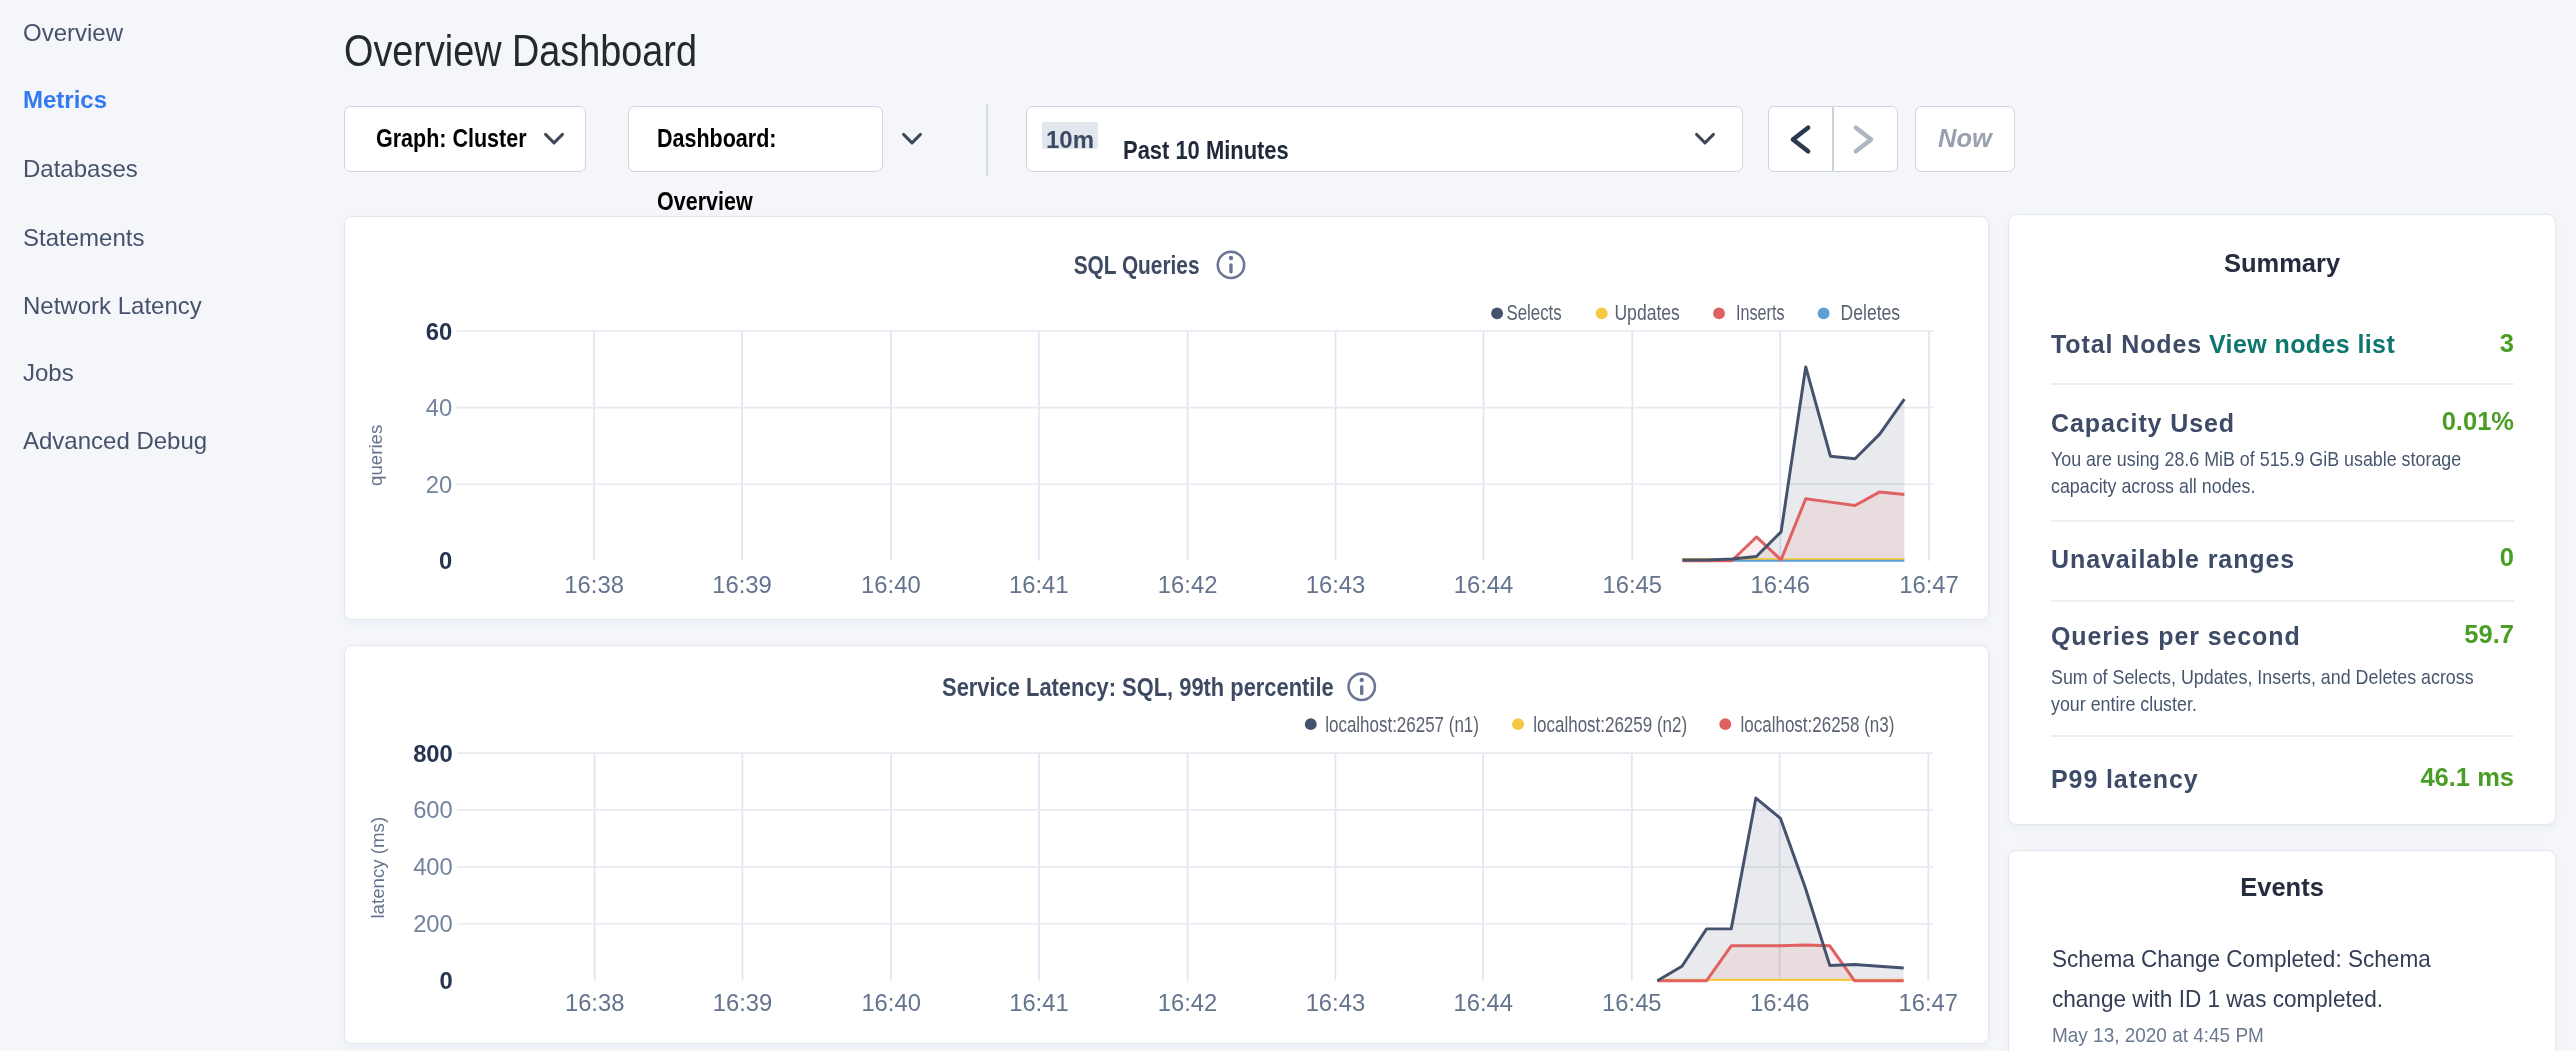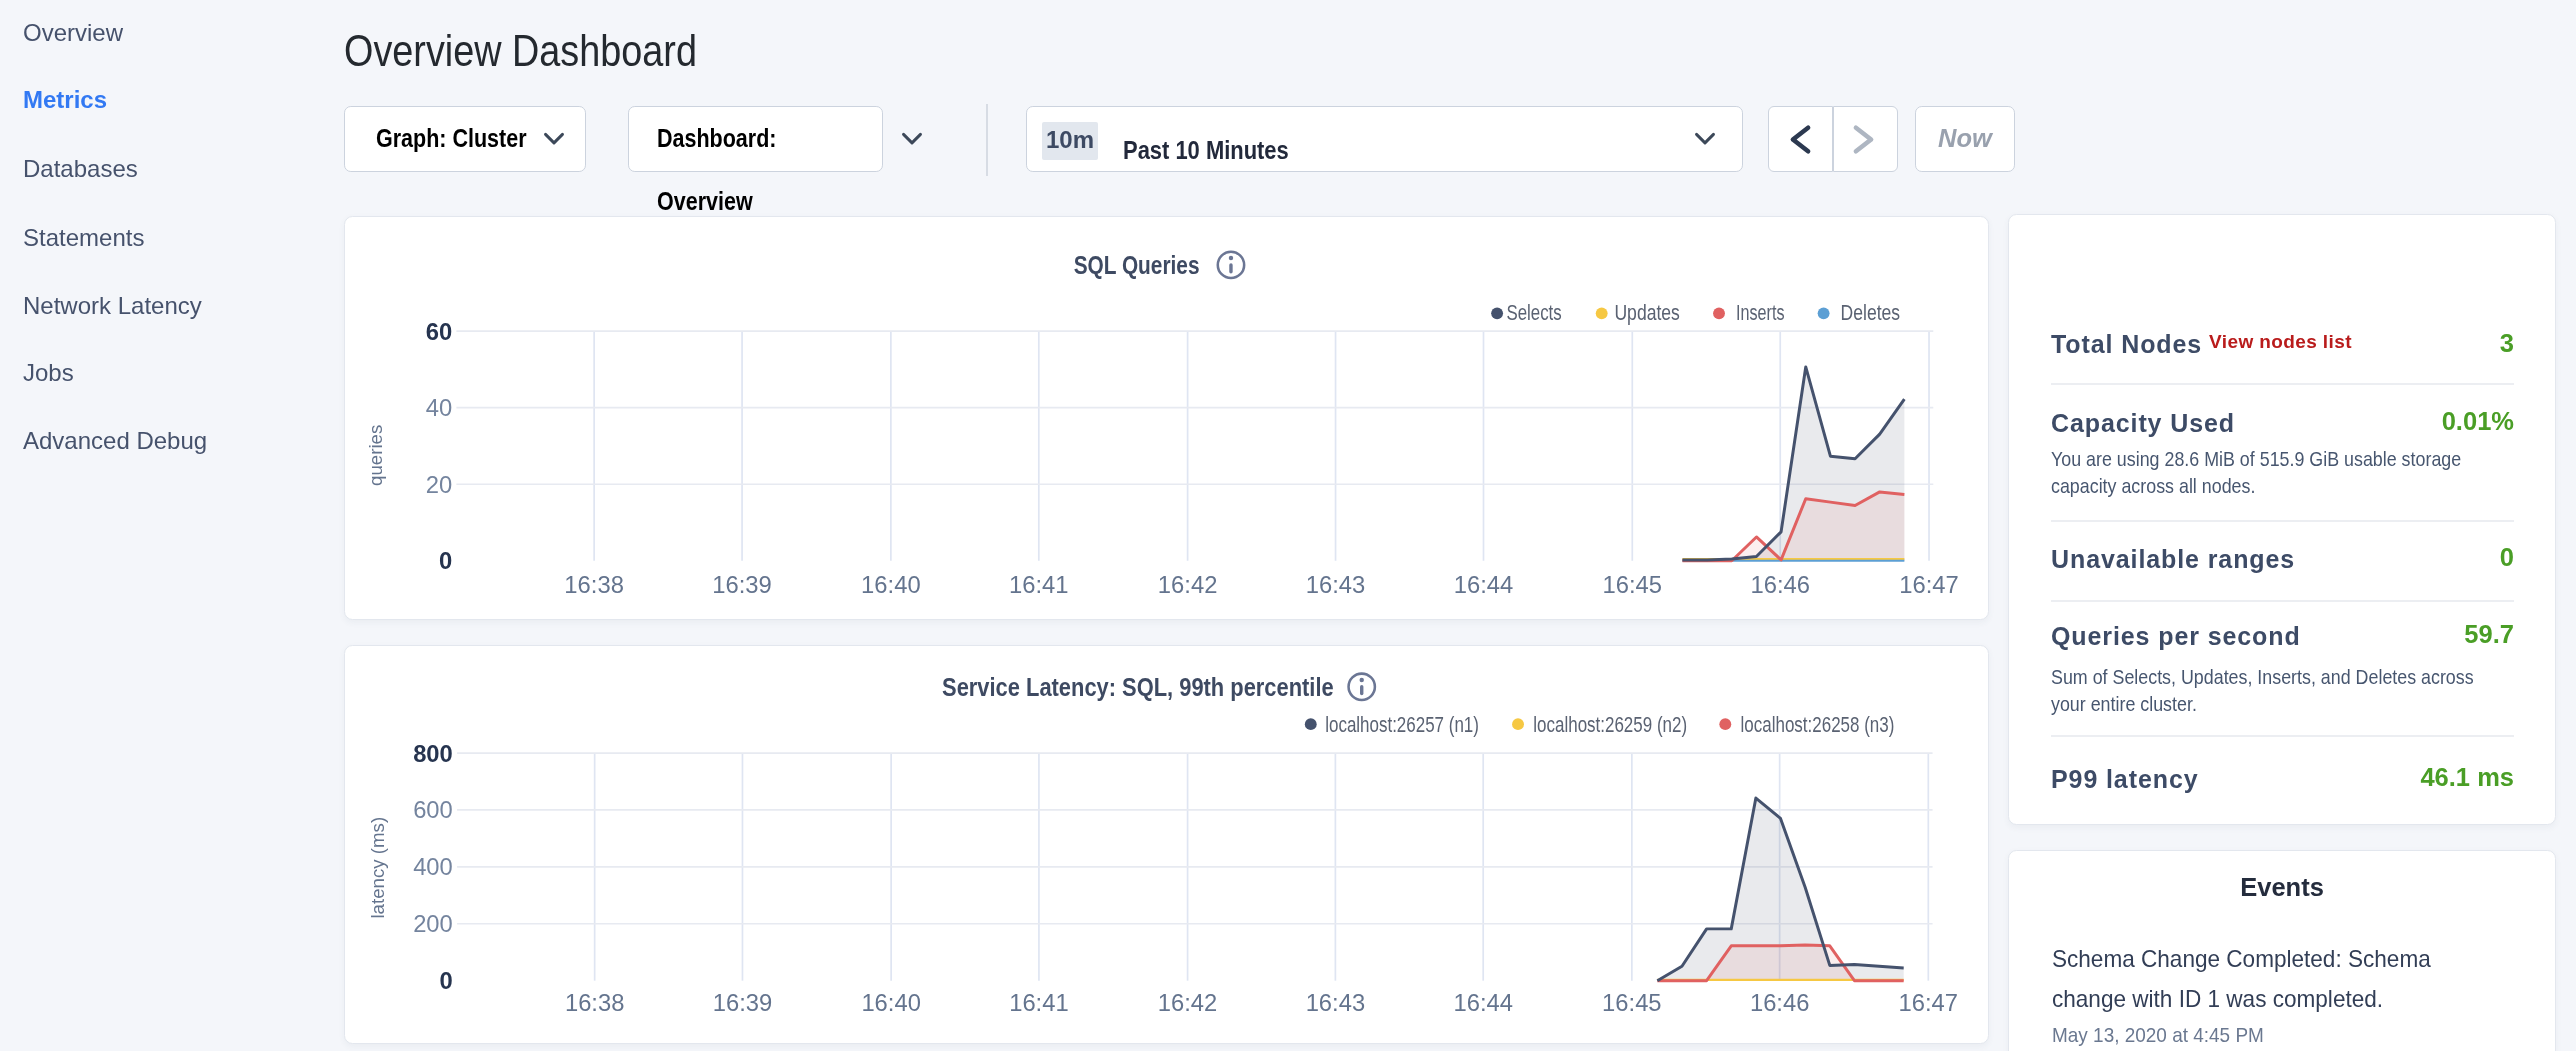--- a/index.html
+++ b/index.html
@@ -7,21 +7,21 @@
 .abs { position:absolute; }
 
 .nav { position:absolute; font-size:24px; color:#46526c; left:23px; line-height:1; }
 .nav.active { color:#3279f3; font-weight:bold; }
 
 .pagetitle { position:absolute; left:344px; top:28px; font-size:45px; color:#24292f; line-height:1; transform:scaleX(0.84); transform-origin:left; }
 
 .dd { position:absolute; top:106px; height:66px; background:#fff; border:1.7px solid #ccd3de; border-radius:6.8px; font-size:25px; font-weight:bold; color:#000000; line-height:63px; }
 .ddt { display:inline-block; transform:scaleX(0.86); transform-origin:left; }
 .sep { position:absolute; left:986px; top:104px; width:1.7px; height:72px; background:#d7dce4; }
-.badge10m { position:absolute; left:1042px; top:122px; width:56px; height:38px; background:#e2e7ee; border-radius:2px; color:#3d4a63; font-size:24px; font-weight:bold; text-align:center; line-height:35px; }
+.badge10m { position:absolute; left:1042px; top:122px; width:56px; height:27px; background:#e2e7ee; border-radius:2px; color:#3d4a63; font-size:24px; font-weight:bold; text-align:center; line-height:35px; }
 .navbtn { position:absolute; top:106px; height:66px; background:#fff; border:1.7px solid #ccd3de; }
 
 .card { position:absolute; background:#fff; border:1.7px solid #e3e7ee; border-radius:8.5px; box-shadow:0 2.6px 6px rgba(60,70,100,0.05); }
 .slabel { left:42px; font-size:25px; font-weight:bold; color:#3d4b66; letter-spacing:0.9px; line-height:1; }
 .sval { right:41px; font-size:25.5px; font-weight:bold; color:#4a9e26; line-height:1; text-align:right; }
 .sdesc { left:42px; font-size:21px; color:#47566f; line-height:27px; transform:scaleX(0.85); transform-origin:left; white-space:nowrap; }
 .sdiv { position:absolute; left:42px; width:463px; height:1.7px; background:#eceef2; }
 </style>
 </head>
 <body>
@@ -175,22 +175,23 @@
         <text x="1339" y="430">16:44</text>
         <text x="1514" y="430">16:45</text>
         <text x="1688" y="430">16:46</text>
         <text x="1863" y="430">16:47</text>
       </g>
       <text x="45" y="261" font-size="22" fill="#64748e" text-anchor="middle" transform="rotate(-90 45 261)">latency (ms)</text>
     </svg>
   </div>
 
   <div class="card" style="left:2008px; top:214px; width:548px; height:611px;">
+    <div class="abs" style="left:0; width:100%; top:36px; text-align:center; font-size:25.5px; font-weight:bold; color:#242c3d; line-height:1;">Summary</div>
     <div class="abs slabel" style="top:117px;">Total Nodes</div>
-    <div class="abs" style="left:200px; top:117px; font-size:19px; font-weight:bold; color:#b91c1c; line-height:1; letter-spacing:0.4px;">View nodes list</div>
+    <div class="abs" style="left:200px; top:117px; font-size:25px; font-weight:bold; color:#0f766e; line-height:1; letter-spacing:0.4px;">View nodes list</div>
     <div class="abs sval" style="top:116px;">3</div>
     <div class="sdiv" style="top:168px;"></div>
     <div class="abs slabel" style="top:196px;">Capacity Used</div>
     <div class="abs sval" style="top:194px;">0.01%</div>
     <div class="abs sdesc" style="top:230px;">You are using 28.6 MiB of 515.9 GiB usable storage<br>capacity across all nodes.</div>
     <div class="sdiv" style="top:305px;"></div>
     <div class="abs slabel" style="top:332px;">Unavailable ranges</div>
     <div class="abs sval" style="top:330px;">0</div>
     <div class="sdiv" style="top:385px;"></div>
     <div class="abs slabel" style="top:409px;">Queries per second</div>

